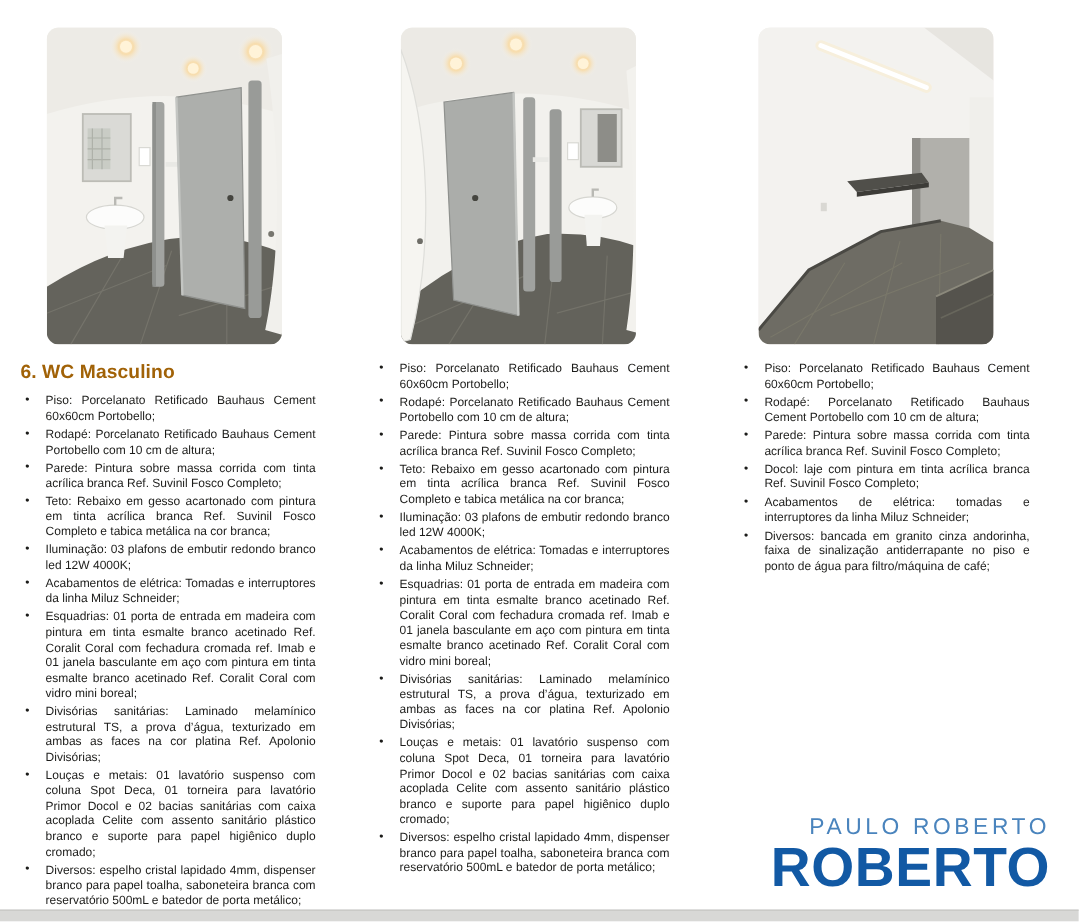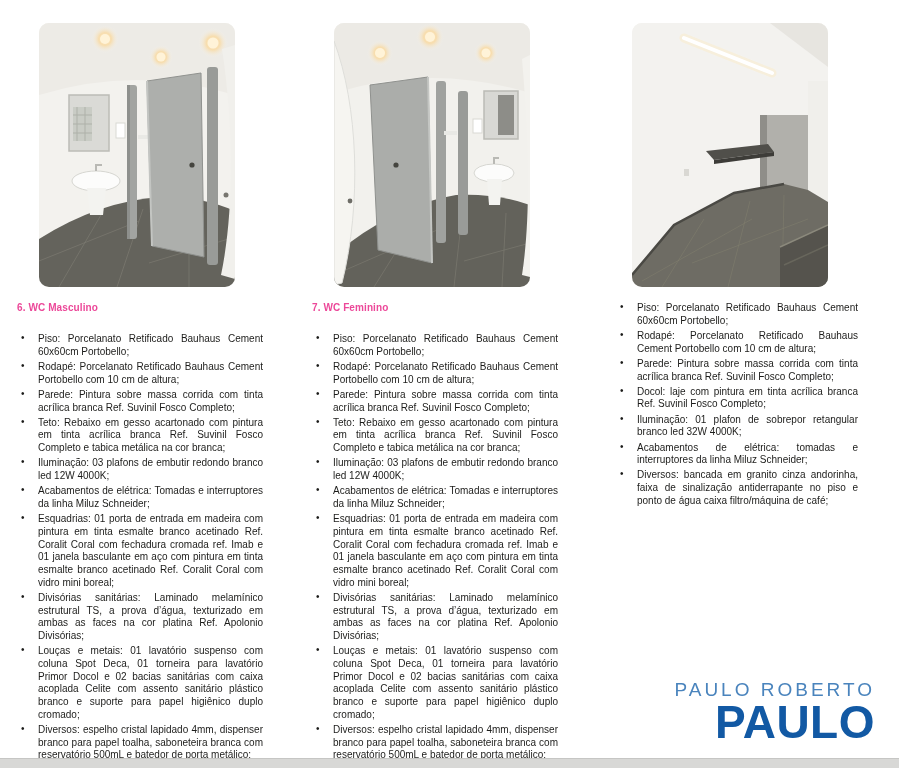--- a/index.html
+++ b/index.html
@@ -15,21 +15,21 @@
   #photo-1{left:39px;}
   #photo-2{left:334px;}
   #photo-3{left:632px;}
 
   .col{position:absolute;top:302px;}
   #col-1{left:17px;width:246px;}
   #col-2{left:312px;width:246px;}
   #col-3{left:616px;width:242px;}
 
   .col h3{
-    font-size:10px;font-weight:bold;margin:0 0 20px 0;color:#ec4899;
+    font-size:16px;font-weight:bold;margin:0 0 9px 0;color:#a16207;
     letter-spacing:0.1px;
   }
   .col ul{list-style:none;margin:0;padding:0;}
   .col li{
     position:relative;padding-left:21px;margin:0 0 2.5px 0;
     font-size:10px;line-height:12.7px;text-align:justify;color:#1c1c1a;
   }
   .col li::before{
     content:"\2022";position:absolute;left:4px;top:-1px;font-size:10px;color:#1c1c1a;
   }
@@ -159,45 +159,43 @@
       <li>Iluminação: 03 plafons de embutir redondo branco led 12W 4000K;</li>
       <li>Acabamentos de elétrica: Tomadas e interruptores da linha Miluz Schneider;</li>
       <li>Esquadrias: 01 porta de entrada em madeira com pintura em tinta esmalte branco acetinado Ref. Coralit Coral com fechadura cromada ref. Imab e 01 janela basculante em aço com pintura em tinta esmalte branco acetinado Ref. Coralit Coral com vidro mini boreal;</li>
       <li>Divisórias sanitárias: Laminado melamínico estrutural TS, a prova d’água, texturizado em ambas as faces na cor platina Ref. Apolonio Divisórias;</li>
       <li>Louças e metais: 01 lavatório suspenso com coluna Spot Deca, 01 torneira para lavatório Primor Docol e 02 bacias sanitárias com caixa acoplada Celite com assento sanitário plástico branco e suporte para papel higiênico duplo cromado;</li>
       <li>Diversos: espelho cristal lapidado 4mm, dispenser branco para papel toalha, saboneteira branca com reservatório 500mL e batedor de porta metálico;</li>
     </ul>
 </section>
 
 <section class="col" id="col-2">
-  <h3>7. WC Feminino</h3>
   <ul>
       <li>Piso: Porcelanato Retificado Bauhaus Cement 60x60cm Portobello;</li>
       <li>Rodapé: Porcelanato Retificado Bauhaus Cement Portobello com 10 cm de altura;</li>
       <li>Parede: Pintura sobre massa corrida com tinta acrílica branca Ref. Suvinil Fosco Completo;</li>
       <li>Teto: Rebaixo em gesso acartonado com pintura em tinta acrílica branca Ref. Suvinil Fosco Completo e tabica metálica na cor branca;</li>
       <li>Iluminação: 03 plafons de embutir redondo branco led 12W 4000K;</li>
       <li>Acabamentos de elétrica: Tomadas e interruptores da linha Miluz Schneider;</li>
       <li>Esquadrias: 01 porta de entrada em madeira com pintura em tinta esmalte branco acetinado Ref. Coralit Coral com fechadura cromada ref. Imab e 01 janela basculante em aço com pintura em tinta esmalte branco acetinado Ref. Coralit Coral com vidro mini boreal;</li>
       <li>Divisórias sanitárias: Laminado melamínico estrutural TS, a prova d’água, texturizado em ambas as faces na cor platina Ref. Apolonio Divisórias;</li>
       <li>Louças e metais: 01 lavatório suspenso com coluna Spot Deca, 01 torneira para lavatório Primor Docol e 02 bacias sanitárias com caixa acoplada Celite com assento sanitário plástico branco e suporte para papel higiênico duplo cromado;</li>
       <li>Diversos: espelho cristal lapidado 4mm, dispenser branco para papel toalha, saboneteira branca com reservatório 500mL e batedor de porta metálico;</li>
     </ul>
 </section>
 
 <section class="col" id="col-3">
   <ul>
       <li>Piso: Porcelanato Retificado Bauhaus Cement 60x60cm Portobello;</li>
       <li>Rodapé: Porcelanato Retificado Bauhaus Cement Portobello com 10 cm de altura;</li>
       <li>Parede: Pintura sobre massa corrida com tinta acrílica branca Ref. Suvinil Fosco Completo;</li>
       <li>Docol: laje com pintura em tinta acrílica branca Ref. Suvinil Fosco Completo;</li>
-      <li>Iluminação: 01 plafon de sobrepor retangular branco led 32W 4000K;</li>
       <li>Acabamentos de elétrica: tomadas e interruptores da linha Miluz Schneider;</li>
-      <li>Diversos: bancada em granito cinza andorinha, faixa de sinalização antiderrapante no piso e ponto de água caixa filtro/máquina de café;</li>
+      <li>Diversos: bancada em granito cinza andorinha, faixa de sinalização antiderrapante no piso e ponto de água para filtro/máquina de café;</li>
     </ul>
 </section>
 
 <div class="logo">
   <div class="logo-top" style="color: rgb(74, 132, 189);">PAULO ROBERTO</div>
-  <div class="logo-main" style="color: rgb(18, 89, 164);">PAULO</div>
+  <div class="logo-main" style="color: rgb(18, 89, 164);">ROBERTO</div>
 </div>
 
 <div class="bottom-bar"></div>
 
 </body></html>

